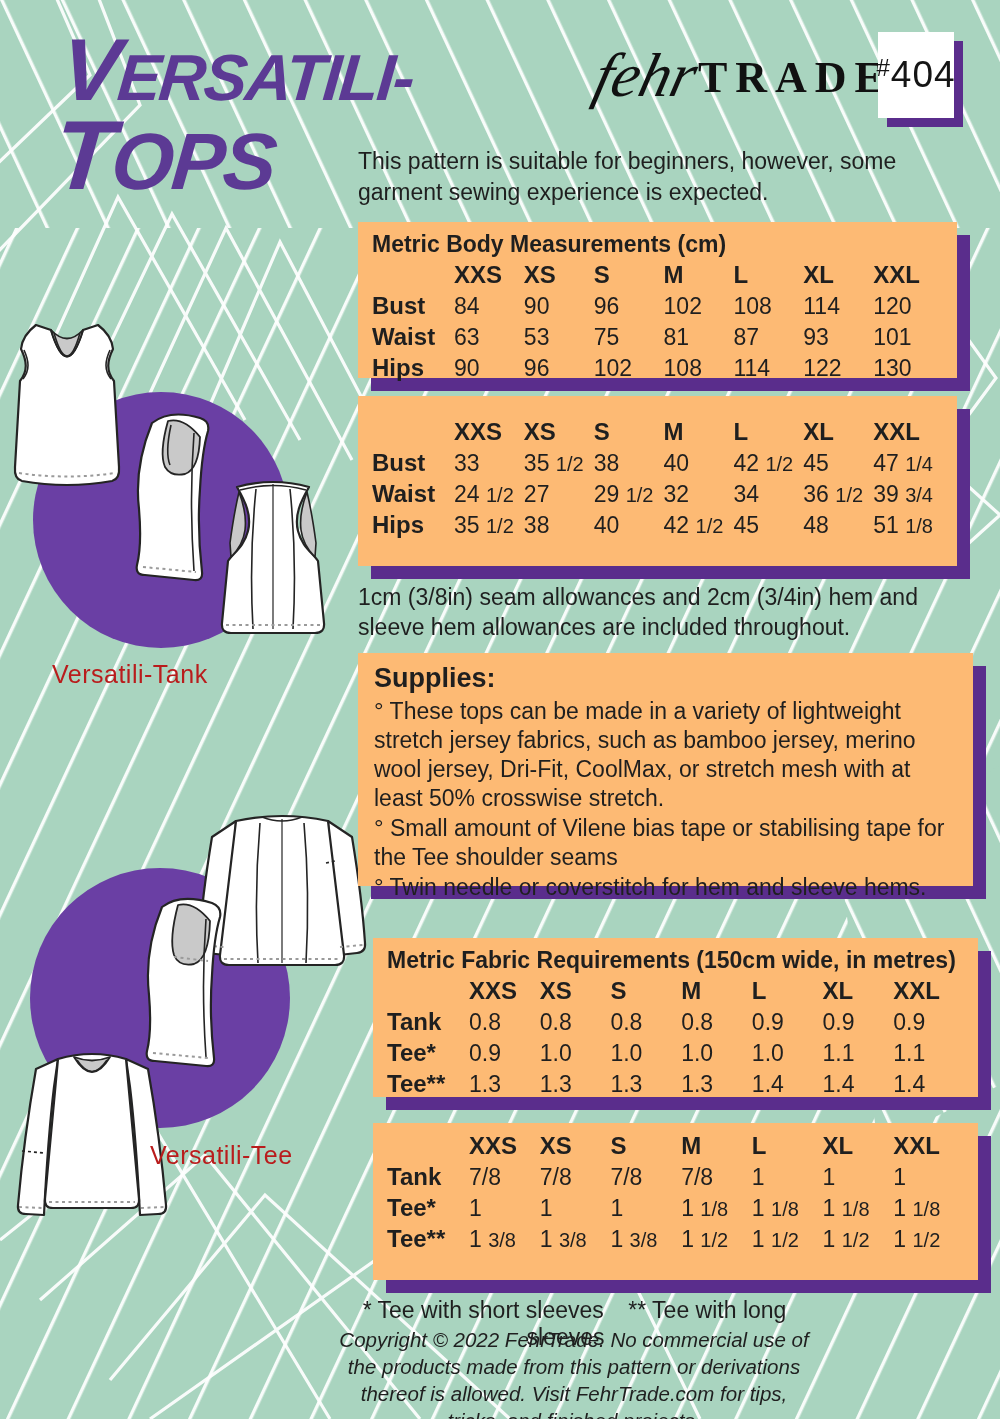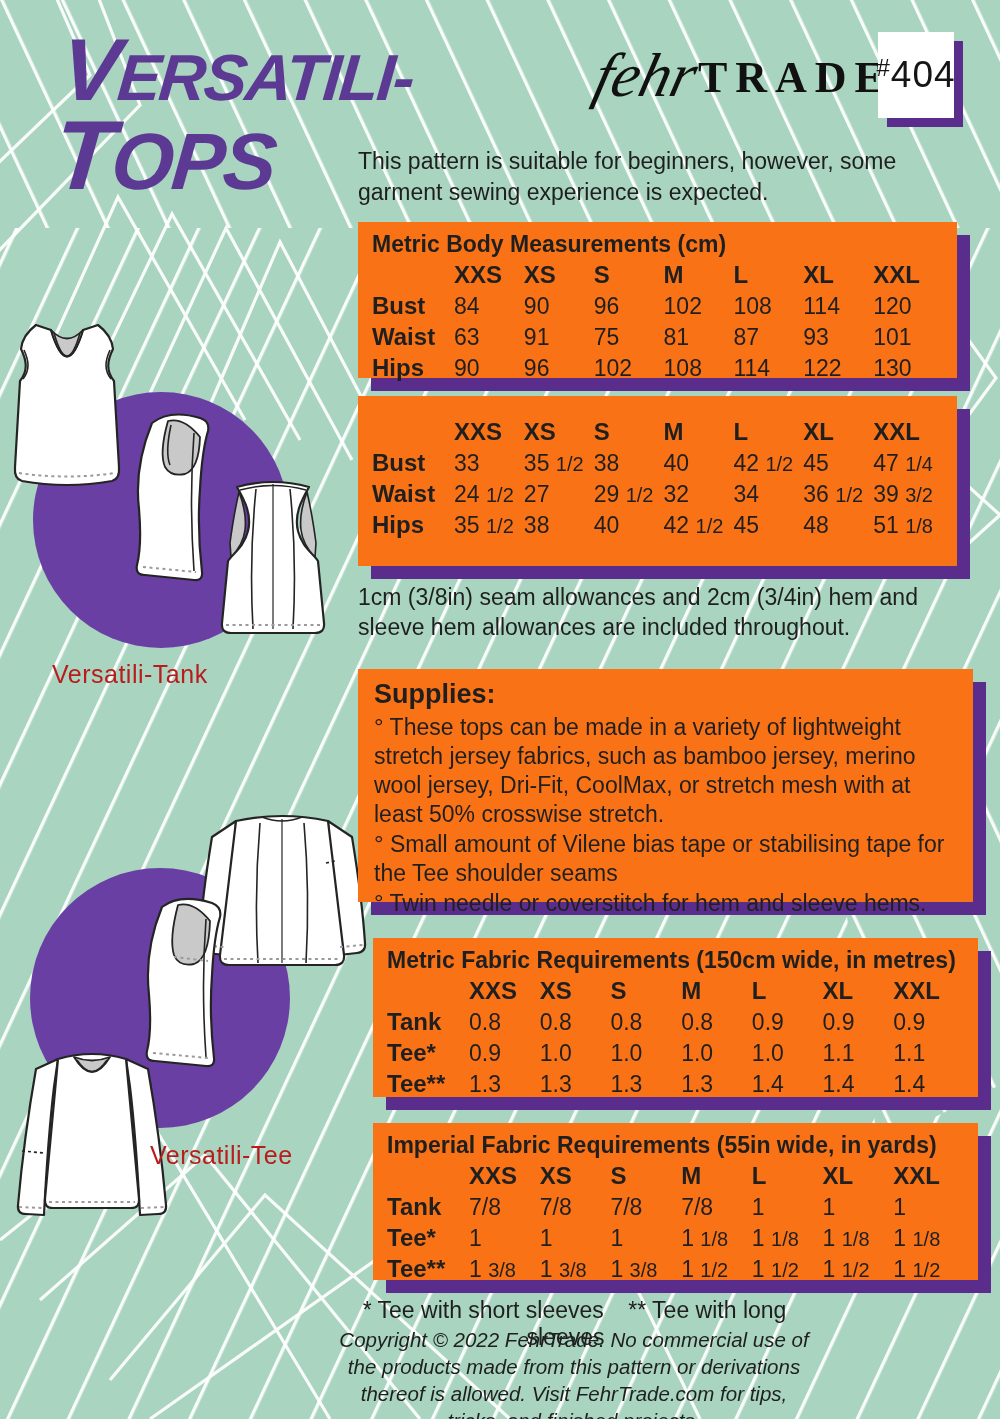--- a/index.html
+++ b/index.html
@@ -24,24 +24,24 @@
   #badge{position:absolute; left:878px; top:32px; width:76px; height:86px; background:#fff; box-shadow:9px 9px 0 #5a2d8c; z-index:3; display:flex; align-items:center; justify-content:center; color:#151515;}
   .badge-hash{font-size:24px; transform:translateY(-7px); margin-right:1px;}
   .badge-num{font-size:37px; letter-spacing:1px;}
 
   
   .free-text{position:absolute; z-index:3; font-size:23px; line-height:31px;}
   #intro{left:358px; top:146px; width:610px;}
   #seam-note{left:358px; top:582px; width:600px; line-height:30px;}
 
   
-  .panel{position:absolute; z-index:3; background:#f97316; box-shadow:13px 13px 0 #5a2d8c; box-sizing:border-box; padding:9px 14px;}
+  .panel{position:absolute; z-index:3; background:#fdba74; box-shadow:13px 13px 0 #5a2d8c; box-sizing:border-box; padding:9px 14px;}
   #p-metric-body{left:358px; top:222px; width:599px; height:156px;}
   #p-imperial-body{left:358px; top:396px; width:599px; height:170px;}
-  #p-supplies{left:358px; top:653px; width:615px; height:233px; padding:10px 16px;margin-top:16px;}
+  #p-supplies{left:358px; top:653px; width:615px; height:233px; padding:10px 16px;}
   #p-metric-fabric{left:373px; top:938px; width:605px; height:159px;}
   #p-imperial-fabric{left:373px; top:1123px; width:605px; height:157px;}
 
   .tbl-title{font-size:23px; font-weight:bold; margin-bottom:3px; white-space:nowrap;}
   .tr{display:grid; grid-template-columns:82px repeat(7,1fr); align-items:baseline; height:31px;}
   .tc{font-size:23px; white-space:nowrap;}
   .tr.head .tc{font-weight:bold; font-size:24px;}
   .tc.lbl{font-weight:bold; font-size:24px;}
   .fr{font-size:20px;}
   .gap .tr.head{margin-top:13px;}
@@ -214,21 +214,21 @@
           <div class="tc">90</div>
           <div class="tc">96</div>
           <div class="tc">102</div>
           <div class="tc">108</div>
           <div class="tc">114</div>
           <div class="tc">120</div>
         </div>
         <div class="tr">
           <div class="tc lbl">Waist</div>
           <div class="tc">63</div>
-          <div class="tc">91</div>
+          <div class="tc">53</div>
           <div class="tc">75</div>
           <div class="tc">81</div>
           <div class="tc">87</div>
           <div class="tc">93</div>
           <div class="tc">101</div>
         </div>
         <div class="tr">
           <div class="tc lbl">Hips</div>
           <div class="tc">90</div>
           <div class="tc">96</div>
@@ -264,21 +264,21 @@
           <div class="tc">47 <span class="fr">1/4</span></div>
         </div>
         <div class="tr">
           <div class="tc lbl">Waist</div>
           <div class="tc">24 <span class="fr">1/2</span></div>
           <div class="tc">27</div>
           <div class="tc">29 <span class="fr">1/2</span></div>
           <div class="tc">32</div>
           <div class="tc">34</div>
           <div class="tc">36 <span class="fr">1/2</span></div>
-          <div class="tc">39 <span class="fr">3/2</span></div>
+          <div class="tc">39 <span class="fr">3/4</span></div>
         </div>
         <div class="tr">
           <div class="tc lbl">Hips</div>
           <div class="tc">35 <span class="fr">1/2</span></div>
           <div class="tc">38</div>
           <div class="tc">40</div>
           <div class="tc">42 <span class="fr">1/2</span></div>
           <div class="tc">45</div>
           <div class="tc">48</div>
           <div class="tc">51 <span class="fr">1/8</span></div>
@@ -337,21 +337,20 @@
           <div class="tc">1.3</div>
           <div class="tc">1.3</div>
           <div class="tc">1.4</div>
           <div class="tc">1.4</div>
           <div class="tc">1.4</div>
         </div>
       </div>
   </div>
 
   <div id="p-imperial-fabric" class="panel">
-    <div class="tbl-title">Imperial Fabric Requirements (55in wide, in yards)</div>
     <div class="tbl">
         <div class="tr head">
           <div class="tc lbl"></div>
           <div class="tc">XXS</div>
           <div class="tc">XS</div>
           <div class="tc">S</div>
           <div class="tc">M</div>
           <div class="tc">L</div>
           <div class="tc">XL</div>
           <div class="tc">XXL</div>

